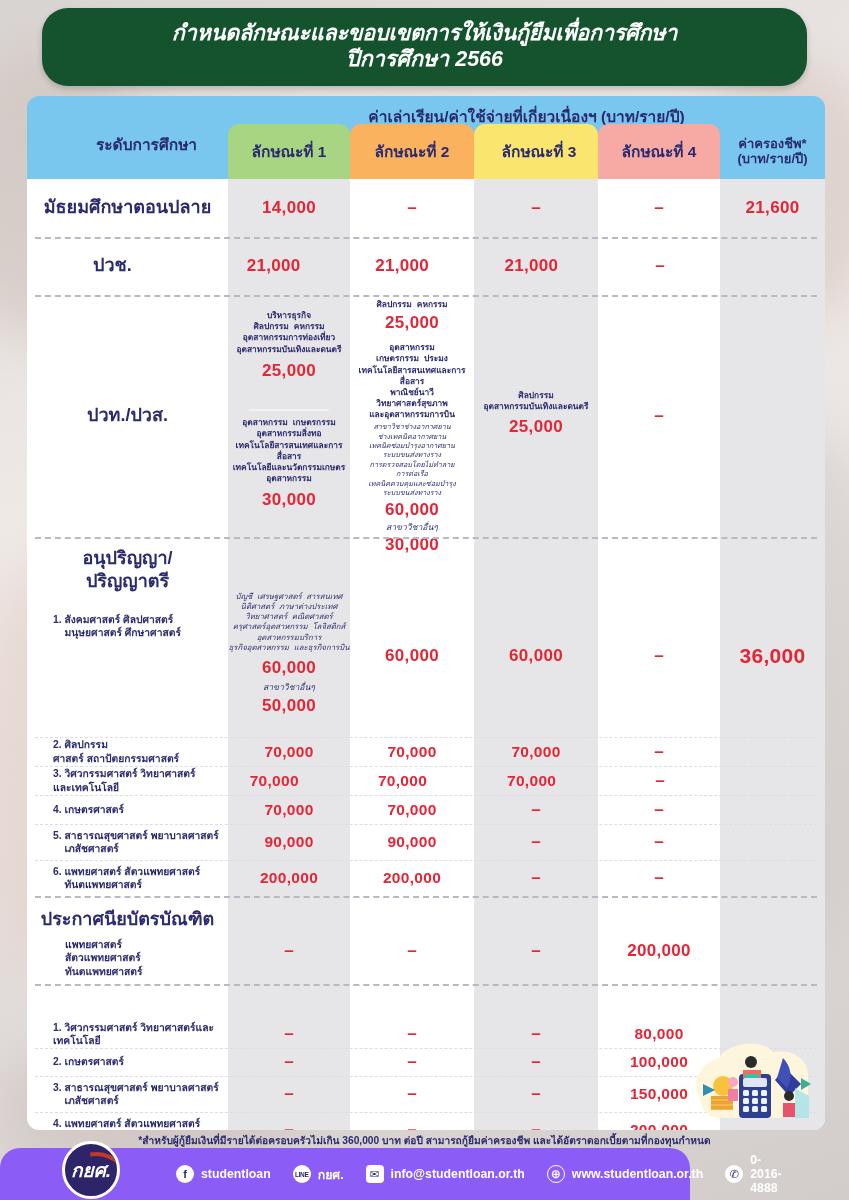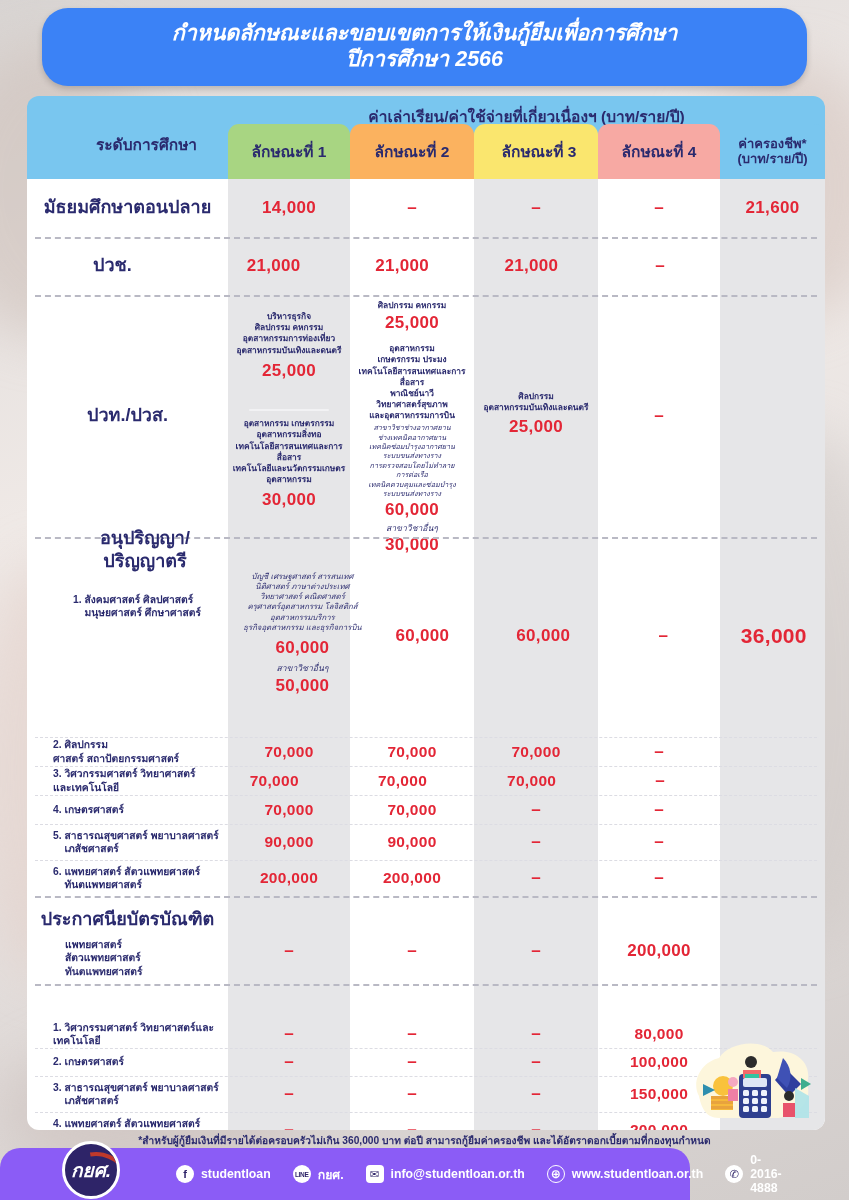--- a/index.html
+++ b/index.html
@@ -17,21 +17,21 @@
   .bg-blob { position:absolute; border-radius:50%; filter: blur(26px); opacity:.55; }
   .bb1 { left:-60px; top:40px; width:220px; height:300px; background:#cdbfb8; }
   .bb2 { right:-40px; top:60px; width:200px; height:260px; background:#d3c2bb; }
   .bb3 { left:-30px; top:560px; width:160px; height:420px; background:#e3cfc8; }
   .bb4 { right:-50px; top:430px; width:190px; height:520px; background:#cfc9c6; }
   .bb5 { left:0px; top:1040px; width:300px; height:140px; background:#cbbfbb; }
 
   
   .banner{
     position:absolute; left:42px; top:8px; width:765px; height:78px;
-    background:#3b82f6; border-radius:26px;
+    background:#14532d; border-radius:26px;
     box-shadow:0 3px 6px rgba(0,0,0,.18);
     display:flex; flex-direction:column; align-items:center; justify-content:center;
     z-index:5;
   }
   .banner .t1{ color:#fff; font-size:21.5px; font-weight:bold; font-style:italic; letter-spacing:-.2px; line-height:1.15; }
   .banner .t2{ color:#fff; font-size:21.5px; font-weight:bold; font-style:italic; line-height:1.25; margin-top:1px;}
 
   
   .card{
     position:absolute; left:27px; top:96px; width:798px; height:1034px;
@@ -82,21 +82,21 @@
   }
   .c-lvl{ width:201px;align-items:center; }
   .c-1{ width:122px; } .c-2{ width:124px; } .c-3{ width:124px; } .c-4{ width:122px; } .c-5{ width:105px; }
 
   .val{ color:#e32636; font-size:17px; font-weight:bold; letter-spacing:.3px; }
   .val.sm{ font-size:15.5px; }
   .val.big{ font-size:21px; }
   .dash{ color:#e32636; font-size:17px; font-weight:bold; }
   .lvl{ color:#2a2a6e; font-weight:bold; font-size:18px; line-height:1.2;}
 
-  .note{ color:#2a2a6e; font-size:8.4px; font-weight:bold; line-height:1.33; }
+  .note{ color:#2a2a6e; font-size:8.4px; font-weight:bold; line-height:1.33;font-family:Liberation Mono, monospace; }
   .note.it{ font-style:italic; font-weight:normal; font-size:7.2px; line-height:1.3; }
   .divline{ width:80px; height:2.5px; background:#c9c9cc; margin:6px 0 7px; border-radius:2px; }
   .divline.w{ background:#f2f2f4; }
 
   .dashed-sep{ position:absolute; left:8px; right:8px; height:0;
     border-top:2px dashed #b9b9c4; }
   .thin-sep{ position:absolute; left:8px; right:8px; height:0;
     border-top:1px dashed #dcdce3; }
 
   
@@ -252,21 +252,21 @@
         <div class="val" style="margin-top:4px;">25,000</div>
       </div>
 
       <div class="cell c-4">
           <span class="dash">–</span>
         </div>
       <div class="cell c-5"></div>
     </div>
     <div class="dashed-sep" style="top:358px;"></div>
 
-    <div class="row" style="top:338px;height:200px;padding-left:20px;">
+    <div class="row" style="top:358px;height:200px;">
       <div class="cell c-lvl" style="justify-content:flex-start;padding-top:10px;">
         <div class="sec-title pre" style="line-height:1.25;">อนุปริญญา/<br>ปริญญาตรี</div>
         <div class="sub pre" style="margin-top:21px;">1.&nbsp;สังคมศาสตร์&nbsp;ศิลปศาสตร์<br>&nbsp;&nbsp;&nbsp;&nbsp;มนุษยศาสตร์&nbsp;ศึกษาศาสตร์</div>
       </div>
       <div class="cell c-1" style="justify-content:flex-start;padding-top:55px;">
         <div class="note it pre" style="font-size:7.8px;">บัญชี&nbsp;เศรษฐศาสตร์&nbsp;สารสนเทศ<br>นิติศาสตร์&nbsp;ภาษาต่างประเทศ<br>วิทยาศาสตร์&nbsp;คณิตศาสตร์<br>ครุศาสตร์อุตสาหกรรม&nbsp;โลจิสติกส์<br>อุตสาหกรรมบริการ<br>ธุรกิจอุตสาหกรรม&nbsp;และธุรกิจการบิน</div>
         <div class="val" style="margin-top:5px;">60,000</div>
         <div class="note it" style="font-size:8.6px;margin-top:5px;">สาขาวิชาอื่นๆ</div>
         <div class="val" style="margin-top:2px;">50,000</div>
       </div>

